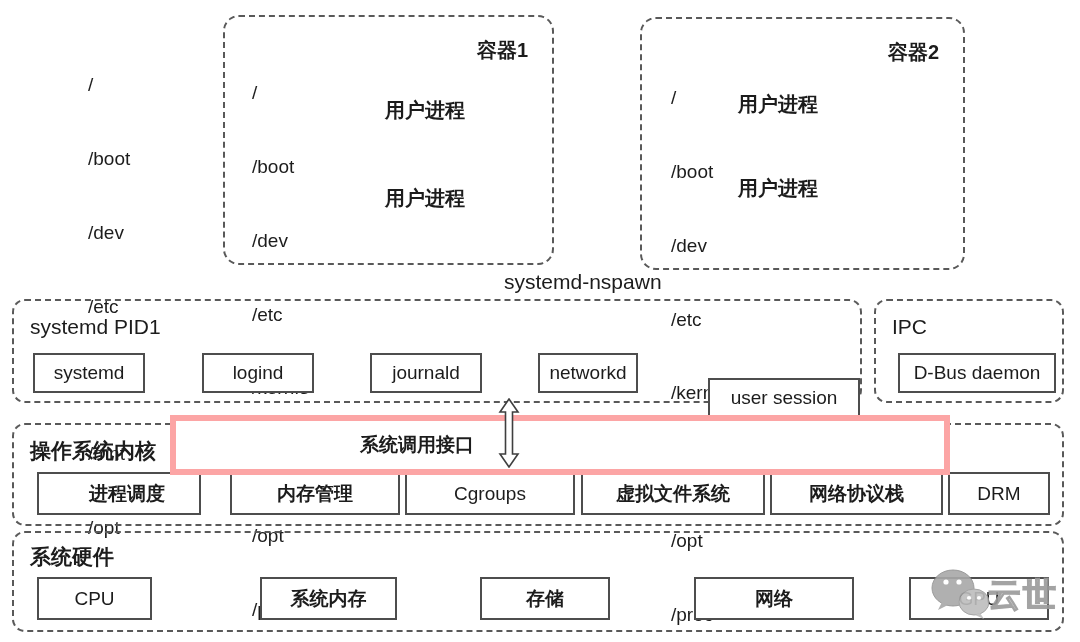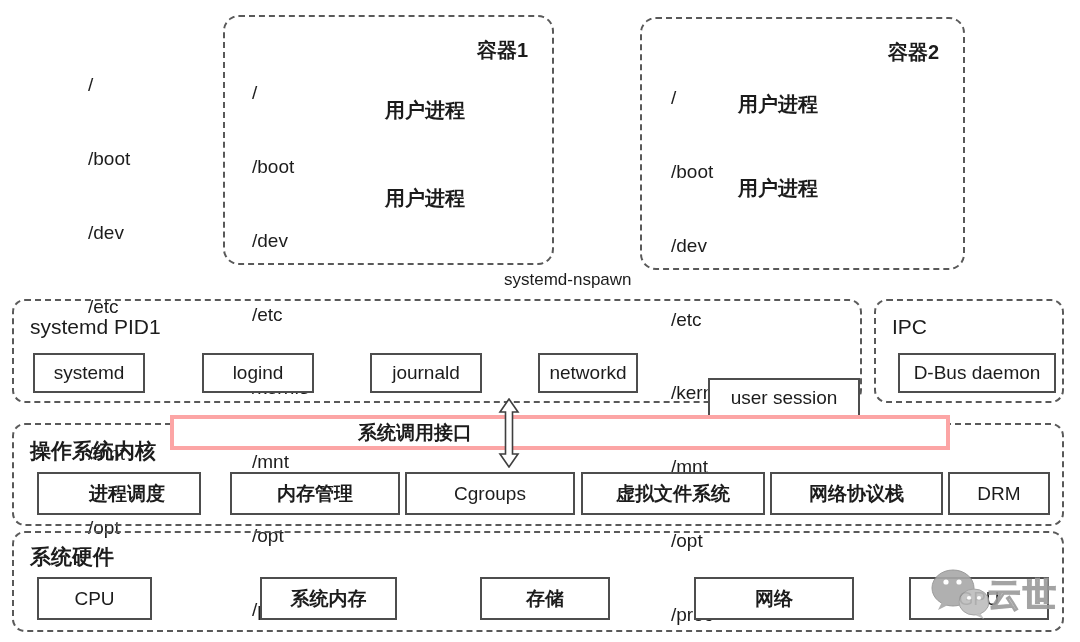--- a/index.html
+++ b/index.html
@@ -21,39 +21,39 @@
   .kernel{left:12px;top:423px;width:1052px;height:103px;border-radius:13px;}
   .hw{left:12px;top:531px;width:1052px;height:101px;border-radius:13px;}
 
   .container-label{position:absolute;right:24px;top:20px;font-size:20px;font-weight:600;}
   .proc{position:absolute;font-size:20px;font-weight:600;}
   .c1 .proc-1{left:160px;top:80px;}
   .c1 .proc-2{left:160px;top:168px;}
   .c2 .proc-1{left:96px;top:72px;}
   .c2 .proc-2{left:96px;top:156px;}
 
-  .nspawn{position:absolute;left:504px;top:270px;font-size:17px;}
+  .nspawn{position:absolute;left:504px;top:270px;font-size:21px;}
 
   .section-title{position:absolute;left:16px;top:14px;font-size:21px;font-weight:600;}
   .section-title.latin{font-weight:400;}
 
   .solid-box{position:absolute;border:2px solid #4d4d4d;background:#fff;box-sizing:border-box;
              display:flex;align-items:center;justify-content:center;font-size:19px;}
 
   
   .svc{top:52px;height:40px;}
   .svc-1{left:19px;width:112px;}
   .svc-2{left:188px;width:112px;}
   .svc-3{left:356px;width:112px;}
   .svc-4{left:524px;width:100px;}
   .svc-5{left:694px;width:152px;margin-top:25px;}
   .dbus{left:22px;top:52px;width:158px;height:40px;}
 
   
-  .sci-box{position:absolute;left:170px;top:415px;width:780px;height:35px;border:4px solid #fca5a5;
+  .sci-box{position:absolute;left:170px;top:415px;width:780px;height:60px;border:6px solid #fca5a5;
            background:#fff;box-sizing:border-box;display:flex;align-items:center;z-index:2;}
   .sci-cn{width:298px;text-align:right;font-size:19px;font-weight:600;}
   .sci-en{margin-left:66px;font-size:19px;}
 
   .arrow-wrap{position:absolute;left:498px;top:398px;z-index:3;line-height:0;}
 
   
   .mod{top:47px;height:43px;font-weight:600;}
   .mod.latin{font-weight:400;}
   .mod-1{left:23px;width:164px;padding-left:16px;}

